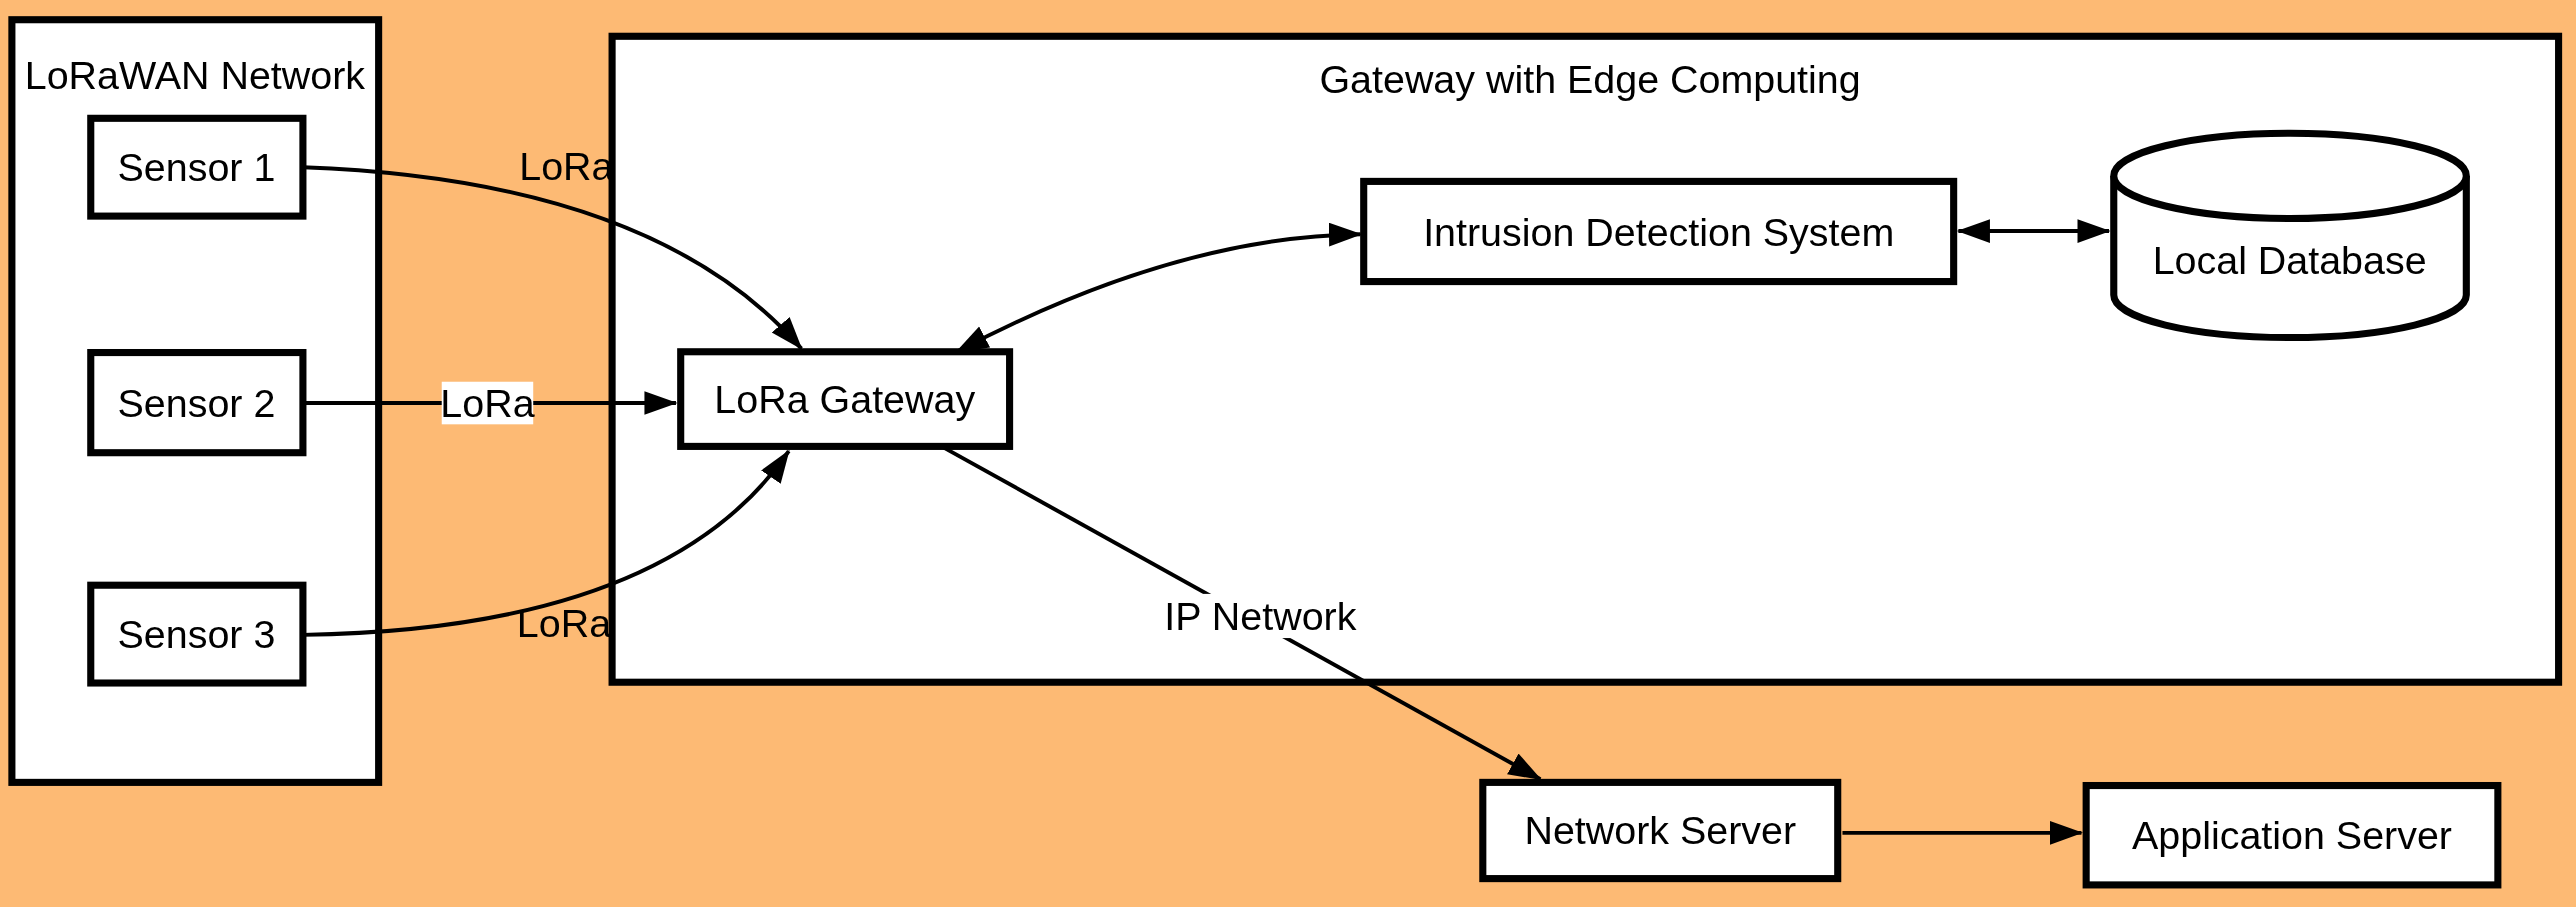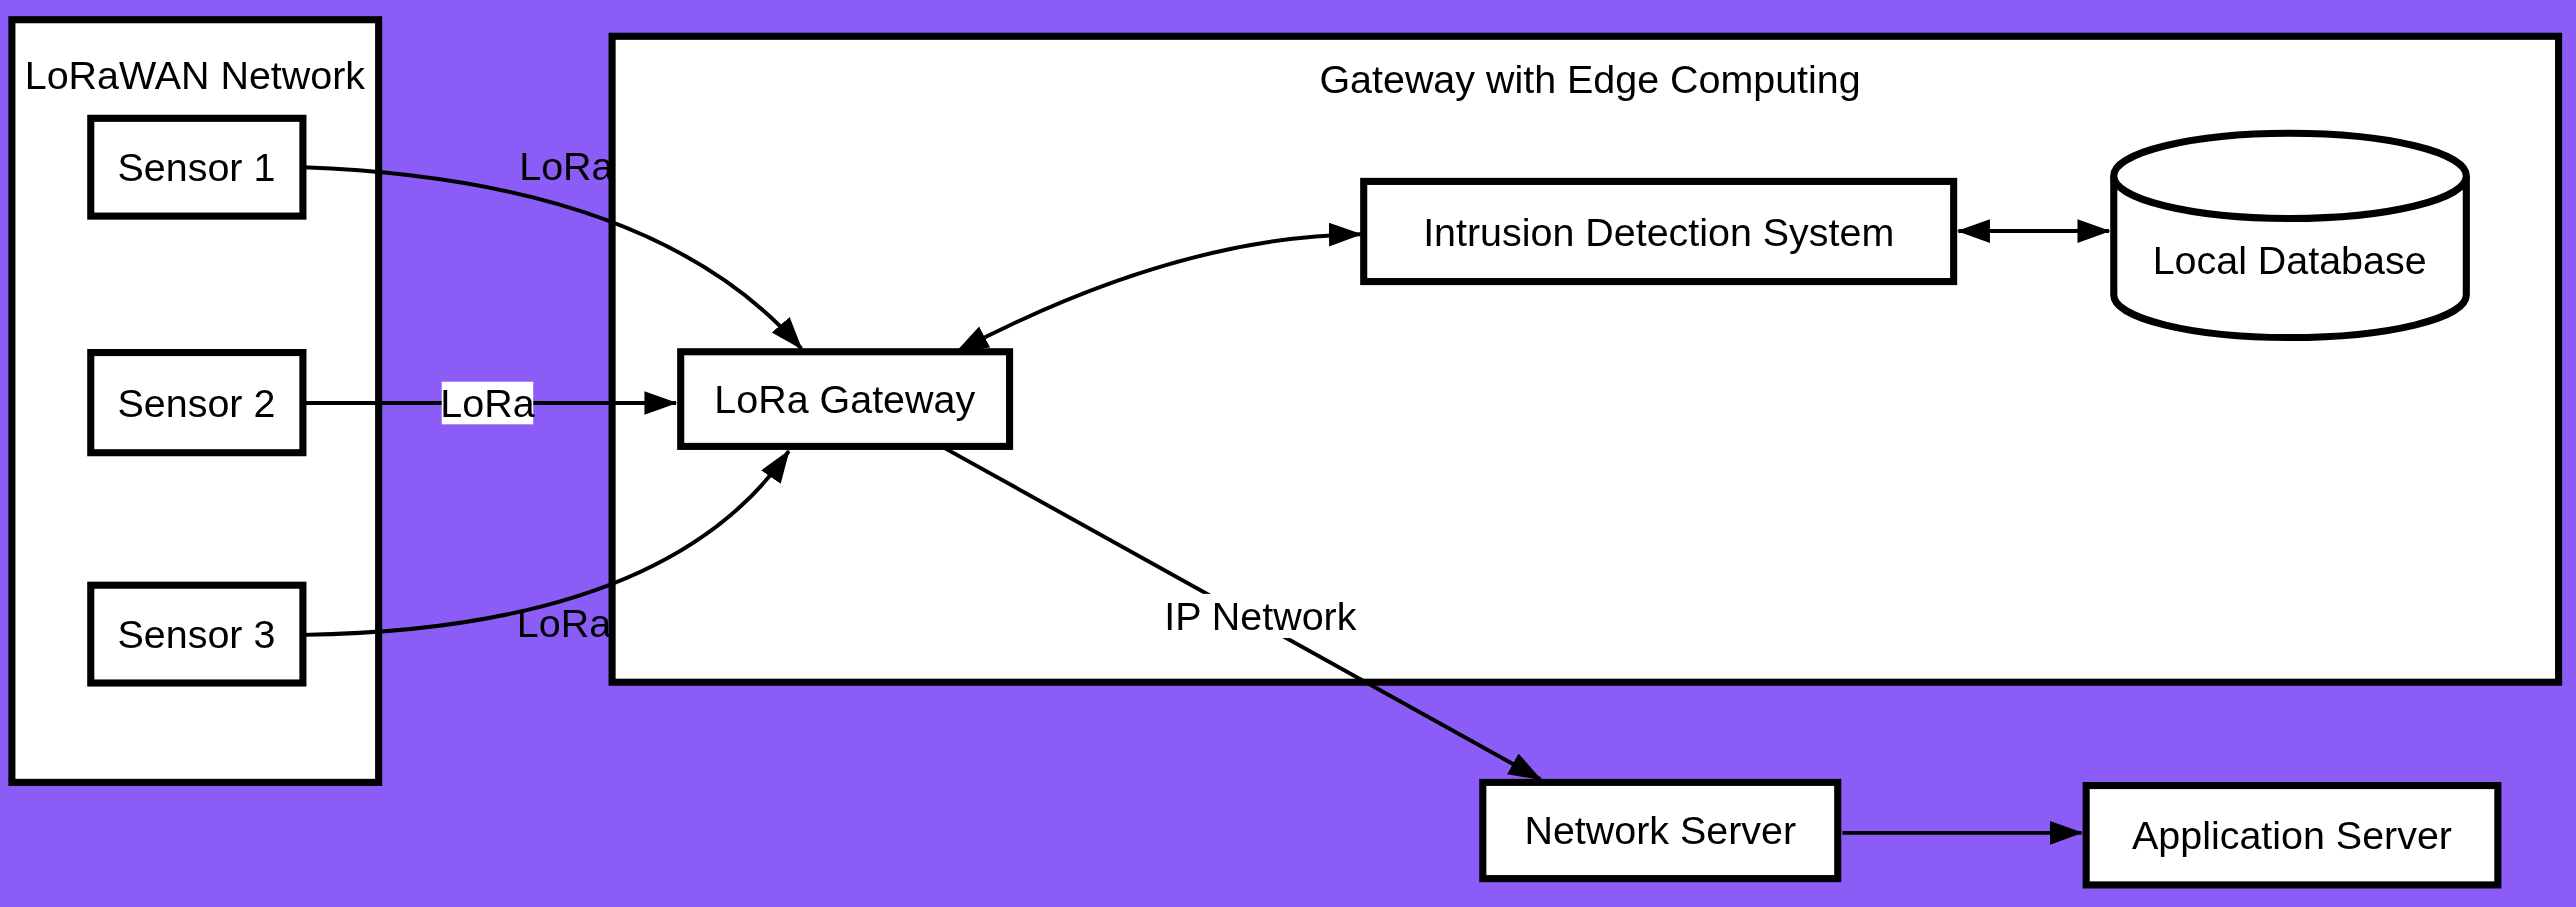--- a/index.html
+++ b/index.html
@@ -1,16 +1,16 @@
 <!DOCTYPE html>
 <html style="font-size:12.6px"><head>
 <meta charset="utf-8">
 <style>
   html, body { margin: 0; padding: 0; background: #ffffff; }
-  .canvas-wrap { width: 2576px; height: 907px; background: #8b5cf6; }
+  .canvas-wrap { width: 2576px; height: 907px; background: #fdba74; }
   svg { display: block; }
   .node-box   { fill: #ffffff; stroke: #000000; stroke-width: 9px; }
   .container-box { fill: #ffffff; stroke: #000000; stroke-width: 9px; }
   .edge       { fill: none; stroke: #000000; stroke-width: 5px; }
   .cyl        { fill: #ffffff; stroke: #000000; stroke-width: 9px; }
   .lbl        { font-family: "Liberation Sans", "DejaVu Sans", sans-serif;
                 font-size: 50px; fill: #000000; text-anchor: middle; }
   .lbl-bg     { fill: #ffffff; stroke: none; }
 </style>
 </head>

